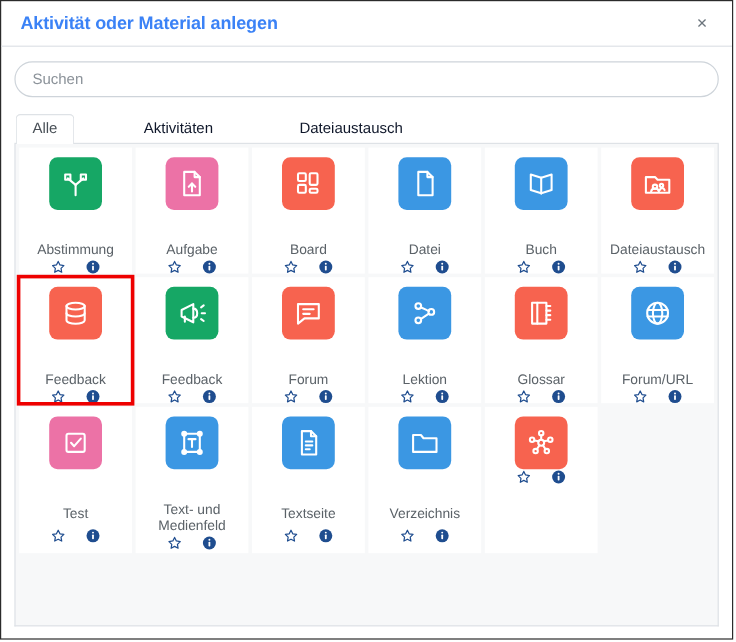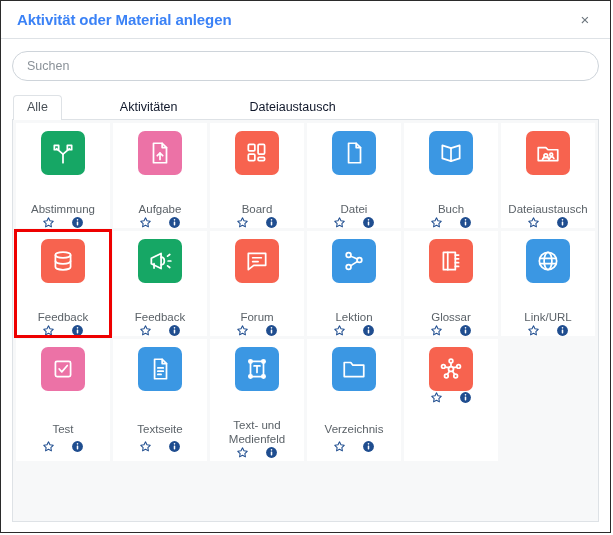--- a/index.html
+++ b/index.html
@@ -524,21 +524,21 @@
             <div class="tile" style="background: rgb(59, 151, 227);">
               <svg width="26" height="26" viewBox="0 0 24 24">
                 <g fill="none" stroke="#ffffff" stroke-width="1.6" stroke-linecap="round" stroke-linejoin="round">
                   <circle cx="12" cy="12" r="8"></circle>
                   <ellipse cx="12" cy="12" rx="3.6" ry="8"></ellipse>
                   <path d="M4.3 9.5h15.4"></path>
                   <path d="M4.3 14.5h15.4"></path>
                 </g>
               </svg>
             </div>
-            <div class="card-label">Link/URL</div>
+            <div class="card-label">Forum/URL</div>
             <div class="card-actions">
               <span class="act-icon">
                 <svg viewBox="0 0 24 24" width="13" height="13" fill="none" stroke="currentColor" stroke-width="1.9" stroke-linejoin="round">
                   <path d="m12 3.4 2.7 5.5 6 .9-4.35 4.25 1.03 6-5.38-2.83L6.62 20.05l1.03-6L3.3 9.8l6-.9z"></path>
                 </svg>
               </span>
               <span class="act-icon">
                 <svg viewBox="0 0 24 24" width="13" height="13">
                   <circle cx="12" cy="12" r="10" fill="currentColor"></circle>
                   <circle cx="12" cy="7.1" r="1.5" fill="#ffffff"></circle>
@@ -550,48 +550,20 @@
           <div class="card tall">
             <div class="tile" style="background: rgb(236, 114, 166);">
               <svg width="26" height="26" viewBox="0 0 24 24">
                 <g fill="none" stroke="#ffffff" stroke-width="1.6" stroke-linecap="round" stroke-linejoin="round">
                   <rect x="5" y="5" width="14" height="14" rx="1.5"></rect>
                   <path d="m8.5 12 2.4 2.6L16 8.8"></path>
                 </g>
               </svg>
             </div>
             <div class="card-label">Test</div>
-            <div class="card-actions">
-              <span class="act-icon">
-                <svg viewBox="0 0 24 24" width="13" height="13" fill="none" stroke="currentColor" stroke-width="1.9" stroke-linejoin="round">
-                  <path d="m12 3.4 2.7 5.5 6 .9-4.35 4.25 1.03 6-5.38-2.83L6.62 20.05l1.03-6L3.3 9.8l6-.9z"></path>
-                </svg>
-              </span>
-              <span class="act-icon">
-                <svg viewBox="0 0 24 24" width="13" height="13">
-                  <circle cx="12" cy="12" r="10" fill="currentColor"></circle>
-                  <circle cx="12" cy="7.1" r="1.5" fill="#ffffff"></circle>
-                  <rect x="10.6" y="10" width="2.8" height="7.4" rx="1.2" fill="#ffffff"></rect>
-                </svg>
-              </span>
-            </div>
-          </div>
-          <div class="card tall">
-            <div class="tile" style="background: rgb(59, 151, 227);">
-              <svg width="26" height="26" viewBox="0 0 24 24">
-                <g fill="none" stroke="#ffffff" stroke-width="1.6" stroke-linecap="round" stroke-linejoin="round">
-                  <path d="M7 3h7l4 4v14H7z"></path>
-                  <path d="M14 3v4h4"></path>
-                  <path d="M10 11h5"></path>
-                  <path d="M10 14h5"></path>
-                  <path d="M10 17h3"></path>
-                </g>
-              </svg>
-            </div>
-            <div class="card-label">Textseite</div>
             <div class="card-actions">
               <span class="act-icon">
                 <svg viewBox="0 0 24 24" width="13" height="13" fill="none" stroke="currentColor" stroke-width="1.9" stroke-linejoin="round">
                   <path d="m12 3.4 2.7 5.5 6 .9-4.35 4.25 1.03 6-5.38-2.83L6.62 20.05l1.03-6L3.3 9.8l6-.9z"></path>
                 </svg>
               </span>
               <span class="act-icon">
                 <svg viewBox="0 0 24 24" width="13" height="13">
                   <circle cx="12" cy="12" r="10" fill="currentColor"></circle>
                   <circle cx="12" cy="7.1" r="1.5" fill="#ffffff"></circle>
@@ -608,20 +580,48 @@
                   <path d="M9.3 9.2h5.4"></path>
                   <path d="M12 9.2v6"></path>
                   <circle cx="6" cy="5" r="1.5" fill="#ffffff"></circle>
                   <circle cx="18" cy="5" r="1.5" fill="#ffffff"></circle>
                   <circle cx="6" cy="19" r="1.5" fill="#ffffff"></circle>
                   <circle cx="18" cy="19" r="1.5" fill="#ffffff"></circle>
                 </g>
               </svg>
             </div>
             <div class="card-label">Text- und Medienfeld</div>
+            <div class="card-actions">
+              <span class="act-icon">
+                <svg viewBox="0 0 24 24" width="13" height="13" fill="none" stroke="currentColor" stroke-width="1.9" stroke-linejoin="round">
+                  <path d="m12 3.4 2.7 5.5 6 .9-4.35 4.25 1.03 6-5.38-2.83L6.62 20.05l1.03-6L3.3 9.8l6-.9z"></path>
+                </svg>
+              </span>
+              <span class="act-icon">
+                <svg viewBox="0 0 24 24" width="13" height="13">
+                  <circle cx="12" cy="12" r="10" fill="currentColor"></circle>
+                  <circle cx="12" cy="7.1" r="1.5" fill="#ffffff"></circle>
+                  <rect x="10.6" y="10" width="2.8" height="7.4" rx="1.2" fill="#ffffff"></rect>
+                </svg>
+              </span>
+            </div>
+          </div>
+          <div class="card tall">
+            <div class="tile" style="background: rgb(59, 151, 227);">
+              <svg width="26" height="26" viewBox="0 0 24 24">
+                <g fill="none" stroke="#ffffff" stroke-width="1.6" stroke-linecap="round" stroke-linejoin="round">
+                  <path d="M7 3h7l4 4v14H7z"></path>
+                  <path d="M14 3v4h4"></path>
+                  <path d="M10 11h5"></path>
+                  <path d="M10 14h5"></path>
+                  <path d="M10 17h3"></path>
+                </g>
+              </svg>
+            </div>
+            <div class="card-label">Textseite</div>
             <div class="card-actions">
               <span class="act-icon">
                 <svg viewBox="0 0 24 24" width="13" height="13" fill="none" stroke="currentColor" stroke-width="1.9" stroke-linejoin="round">
                   <path d="m12 3.4 2.7 5.5 6 .9-4.35 4.25 1.03 6-5.38-2.83L6.62 20.05l1.03-6L3.3 9.8l6-.9z"></path>
                 </svg>
               </span>
               <span class="act-icon">
                 <svg viewBox="0 0 24 24" width="13" height="13">
                   <circle cx="12" cy="12" r="10" fill="currentColor"></circle>
                   <circle cx="12" cy="7.1" r="1.5" fill="#ffffff"></circle>

